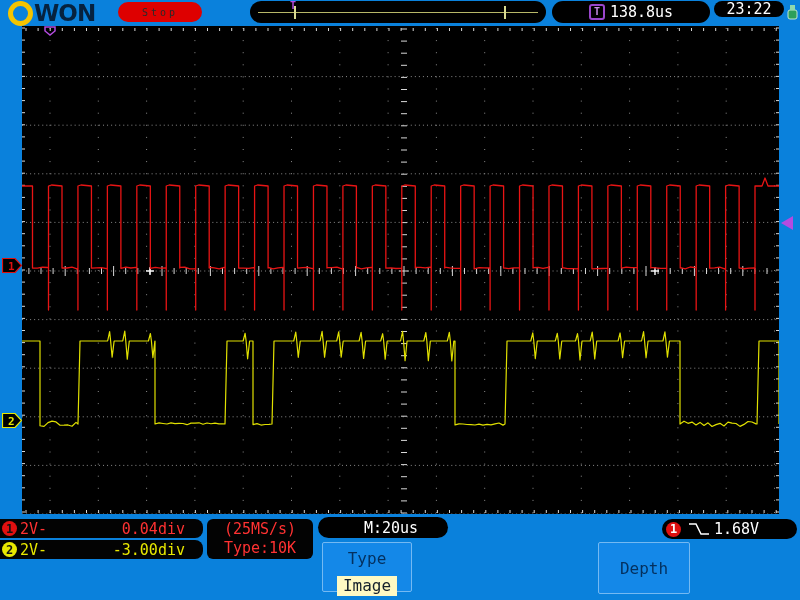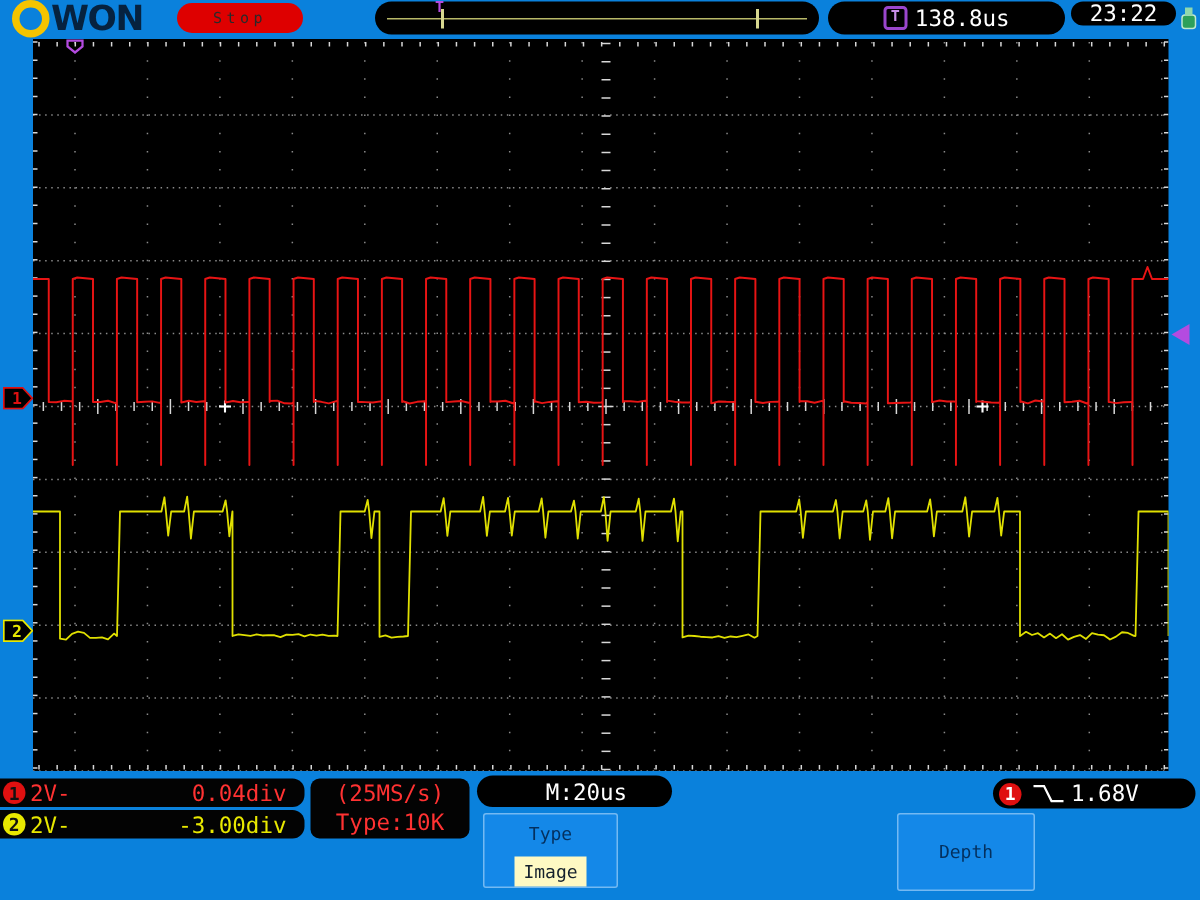--- a/index.html
+++ b/index.html
@@ -1,21 +1,21 @@
 <!DOCTYPE html>
 <html><head>
 <meta charset="utf-8">
 <style>
   html,body{margin:0;padding:0;}
   body{width:800px;height:600px;position:relative;overflow:hidden;
        background:#0a81dc;font-family:"DejaVu Sans Mono","Liberation Mono",monospace;}
   .abs{position:absolute;}
   
   #topbar{left:0;top:0;width:800px;height:26px;}
-  .logo{left:8px;top:1px;height:24px;display:flex;align-items:flex-end;}
+  .logo{left:8px;top:1px;height:24px;display:flex;align-items:flex-start;}
   .logo-o{width:15px;height:15px;border:5px solid #f5c400;border-radius:50%;display:inline-block;}
   .logo-won{font-family:"DejaVu Sans","Liberation Sans",sans-serif;font-weight:800;
             font-size:23px;color:#06223f;letter-spacing:-1px;line-height:24px;margin-left:1px;}
   .pill{background:#000;border-radius:11px;color:#fff;font-size:15px;
         display:flex;align-items:center;justify-content:center;}
   #stop-pill{left:118px;top:2px;width:84px;height:20px;background:#de0000;border-radius:10px;
              color:#2a2a2a;font-size:10px;letter-spacing:3px;display:flex;align-items:center;justify-content:center;}
   #trigpos-pill{left:250px;top:1px;width:296px;height:22px;}
   #trigpos-line{left:8px;top:11px;width:280px;height:1px;background:#b8b868;}
   .tp-mark{top:5px;width:2px;height:13px;background:#d8d890;}
@@ -32,28 +32,28 @@
               border-bottom:7px solid transparent;border-right:12px solid #b44be0;}
   
   .blackbox{background:#030303;color:#ff3232;font-size:15px;display:flex;align-items:center;}
   #ch1-box{left:0;top:519px;width:203px;height:19px;border-radius:0 8px 8px 0;}
   #ch2-box{left:0;top:540px;width:203px;height:19px;border-radius:0 8px 8px 0;color:#e8e800;}
   .chdot{width:15px;height:15px;border-radius:50%;margin:0 3px 0 2px;color:#111;font-size:12px;
          font-weight:bold;display:flex;align-items:center;justify-content:center;flex:none;}
   .chdot.r{background:#e01010;}
   .chdot.y{background:#e8e800;}
   .chscale{width:50px;}
-  .chpos{flex:1;text-align:right;padding-right:12px;}
+  .chpos{flex:1;text-align:right;padding-right:18px;}
   #rate-box{left:207px;top:519px;width:106px;height:40px;border-radius:6px;flex-direction:column;
             justify-content:center;line-height:19px;text-align:center;display:flex;}
   #m-pill{left:318px;top:517px;width:114px;height:21px;padding-left:16px;}
   #trig-pill{left:662px;top:519px;width:135px;height:20px;justify-content:flex-start;gap:4px;}
   #trig-pill .chdot{margin-left:4px;color:#fff;}
   .softkey{background:#1488e8;border:1px solid #74b9f2;border-radius:2px;
-           color:#04305e;font-size:12px;display:flex;flex-direction:column;
+           color:#04305e;font-size:16px;display:flex;flex-direction:column;
            align-items:center;justify-content:center;gap:8px;}
   #type-btn{left:322px;top:542px;width:90px;height:50px;justify-content:flex-start;padding-top:6px;box-sizing:border-box;}
   #type-value{background:#fef9c3;color:#15202c;padding:0 6px;line-height:20px;}
   #save-btn{left:598px;top:542px;width:90px;height:50px;}
   #usb-icon{left:785px;top:4px;}
 </style>
 </head>
 <body>
 
 <div id="topbar" class="abs">

